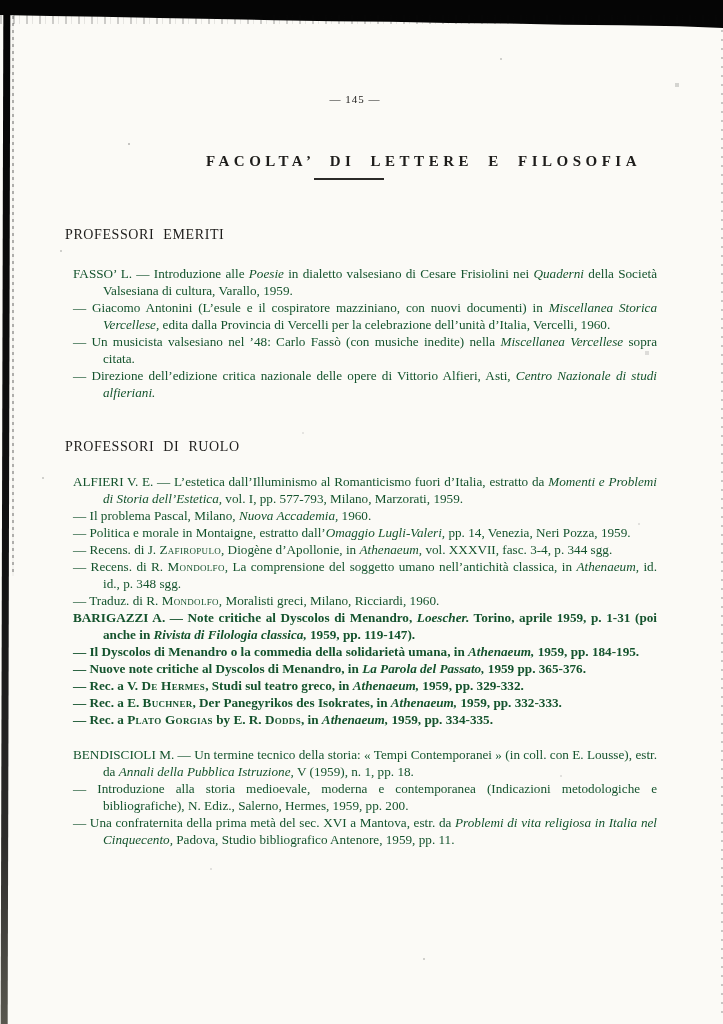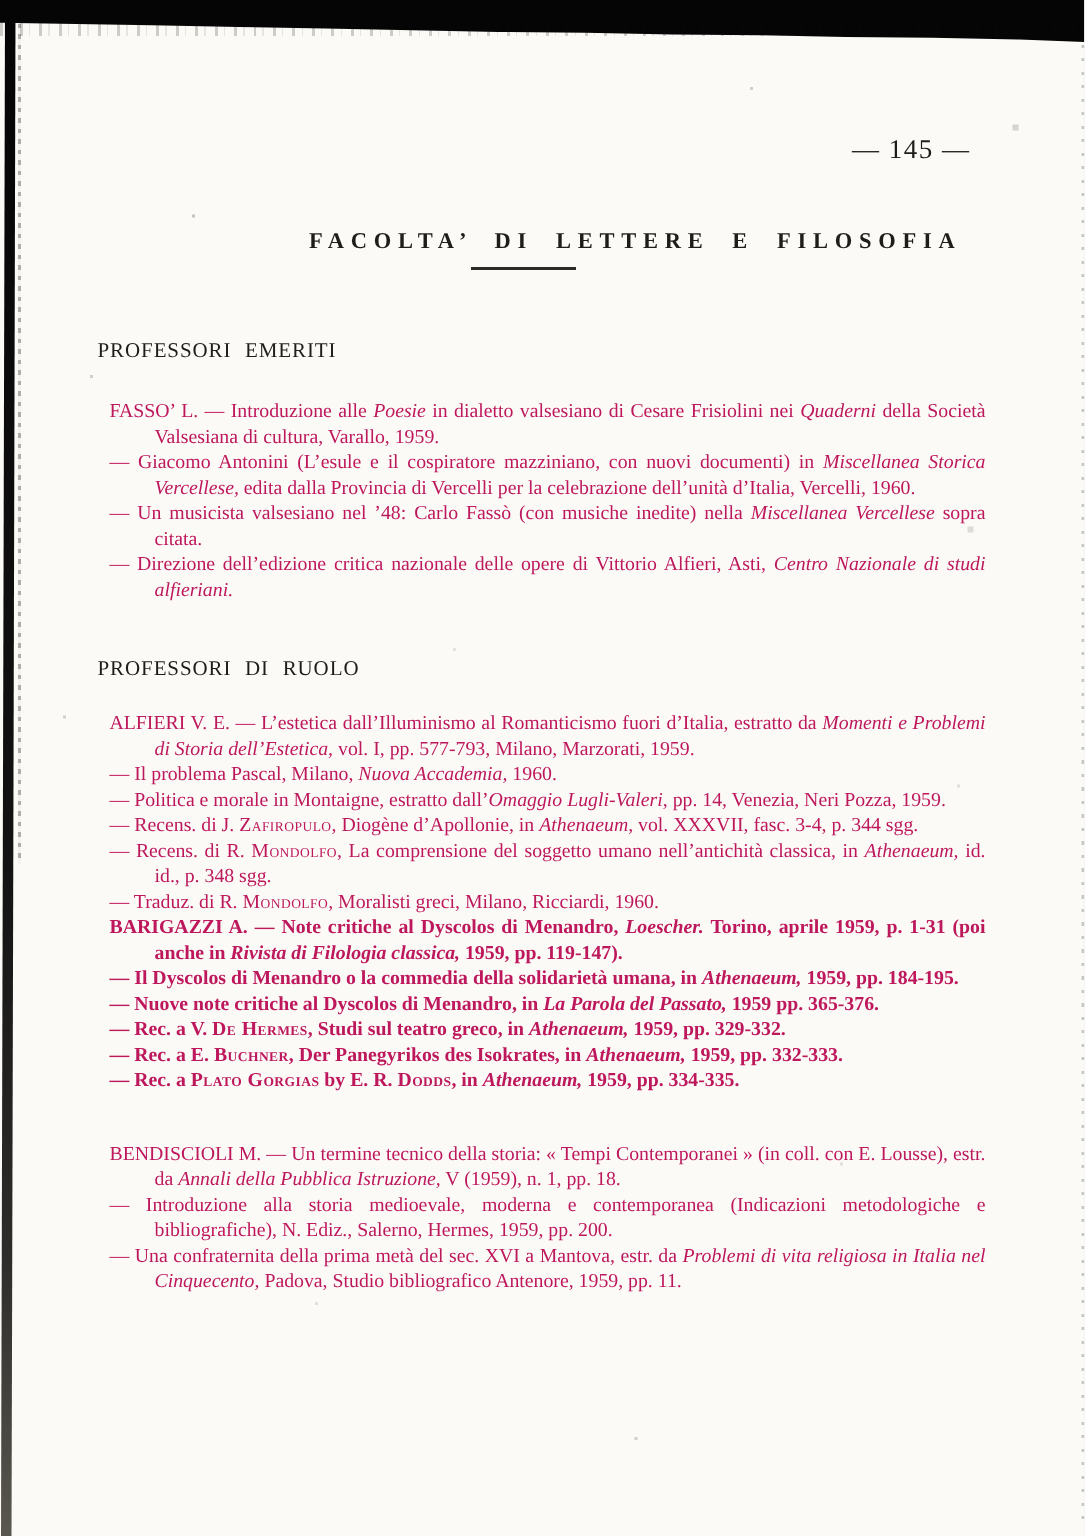--- a/index.html
+++ b/index.html
@@ -58,21 +58,21 @@
       302px 432px 0 rgba(40,40,40,.1), 676px 84px 0 1px rgba(40,40,40,.18),
       210px 868px 0 rgba(40,40,40,.12), 560px 775px 0 rgba(40,40,40,.12),
       60px 250px 0 rgba(40,40,40,.2), 42px 477px 0 rgba(40,40,40,.2);
   }
   
   .content {
     position: absolute; left: 73px; top: 0; width: 584px;
     padding-top: 91px;
   }
   .page-number {
-    text-align: right; font-size: 18px; line-height: 17px;
+    text-align: center; font-size: 11px; line-height: 17px;
     letter-spacing: 1px; position: relative; left: -10px;
   }
   .doc-title {
     margin: 45px 0 0; text-align: right;
     font-size: 15px; line-height: 17px; font-weight: bold;
     letter-spacing: 4.5px; word-spacing: 7px;
     position: relative; left: -16px; white-space: nowrap;
   }
   .title-rule {
     width: 70px; height: 2px; background: #2b2a28;
@@ -83,27 +83,27 @@
     font-size: 14px; line-height: 16px;
     letter-spacing: .6px; word-spacing: 5px;
     position: relative; left: -8px;
   }
   .section-heading.first { margin-top: 47px; }
   .section-heading.second { margin-top: 38px; }
   .block { margin-top: 18px; }
   .block.first-of-section { margin-top: 22px; }
   .block.b-ruolo-1 { margin-top: 18px; }
   .block.b-ruolo-2 { margin-top: 0; font-weight: bold; }
-  .block.b-ruolo-3 { margin-top: 32px; }
+  .block.b-ruolo-3 { margin-top: 18px; }
   .entry {
     margin: 0;
     font-size: 13.2px; line-height: 17px;
     text-align: justify;
     padding-left: 30px; text-indent: -30px;
-    color: #be185d;
+    color: #14532d;
   }
   .run-i { font-style: italic; }
   .run-sc { font-variant: small-caps; letter-spacing: .3px; }
 </style>
 </head>
 <body>
 
 <div class="page">
   <div class="scan-top"></div>
   <div class="scan-top-noise"></div>

